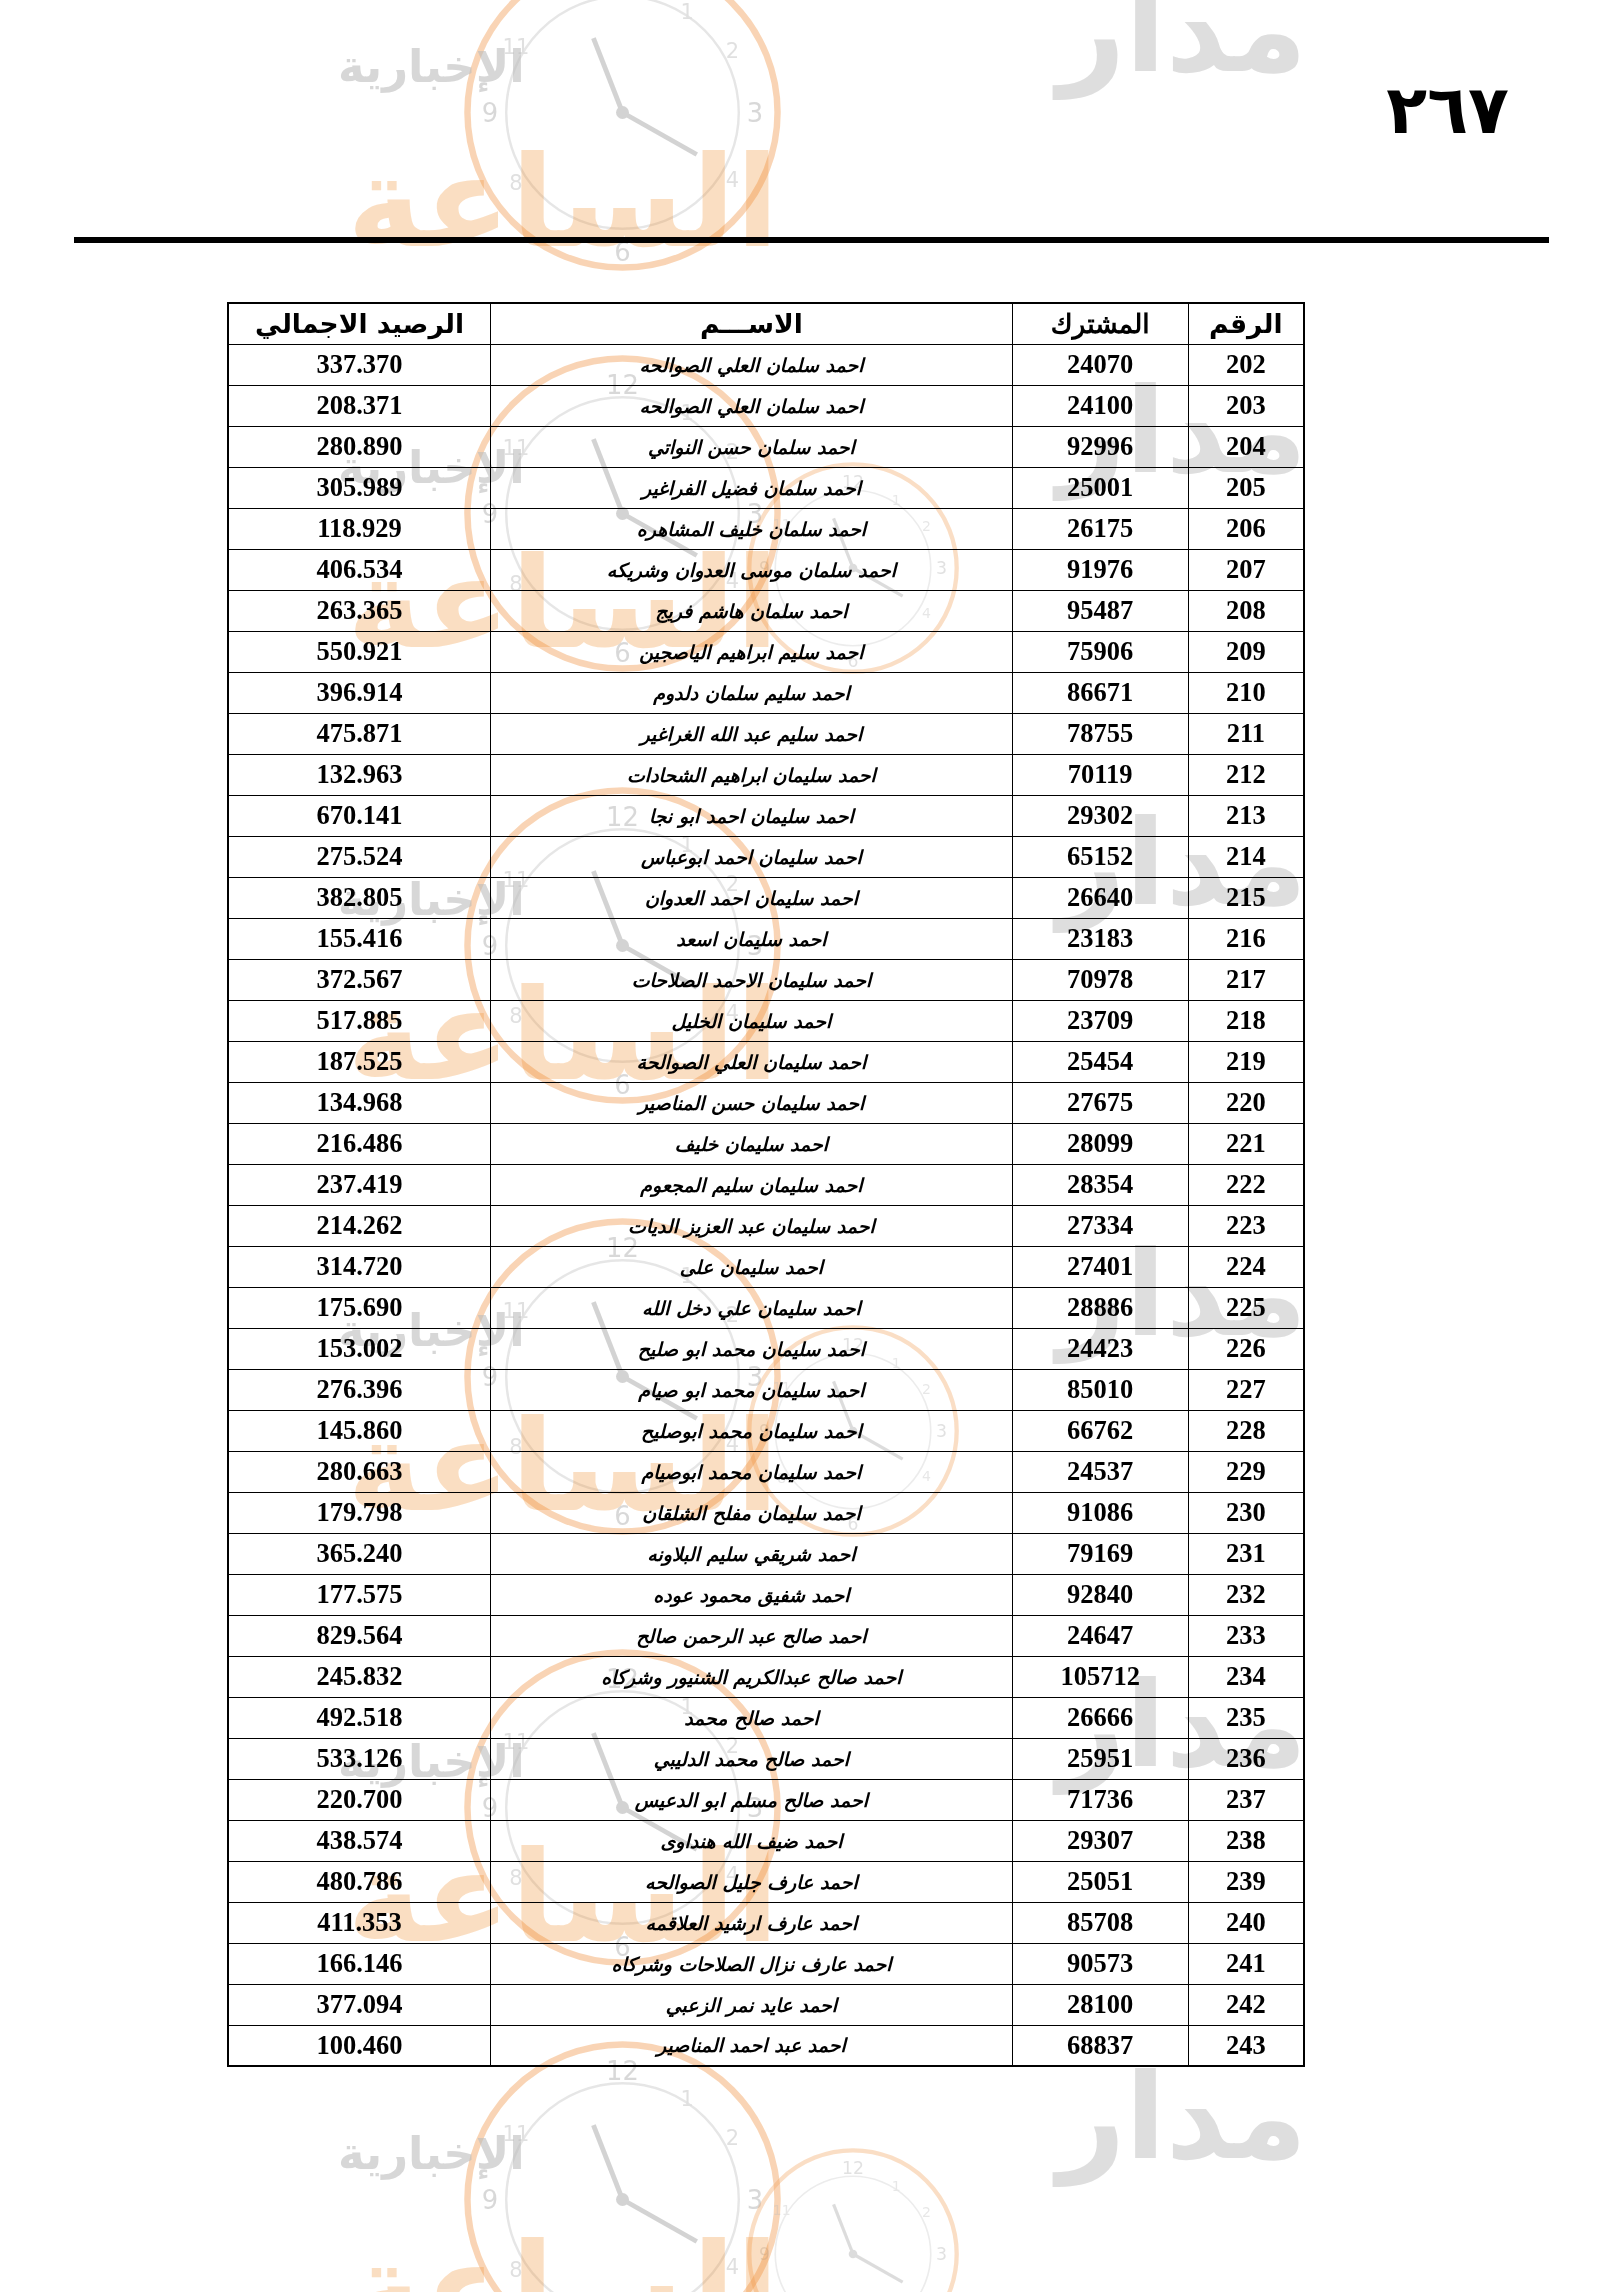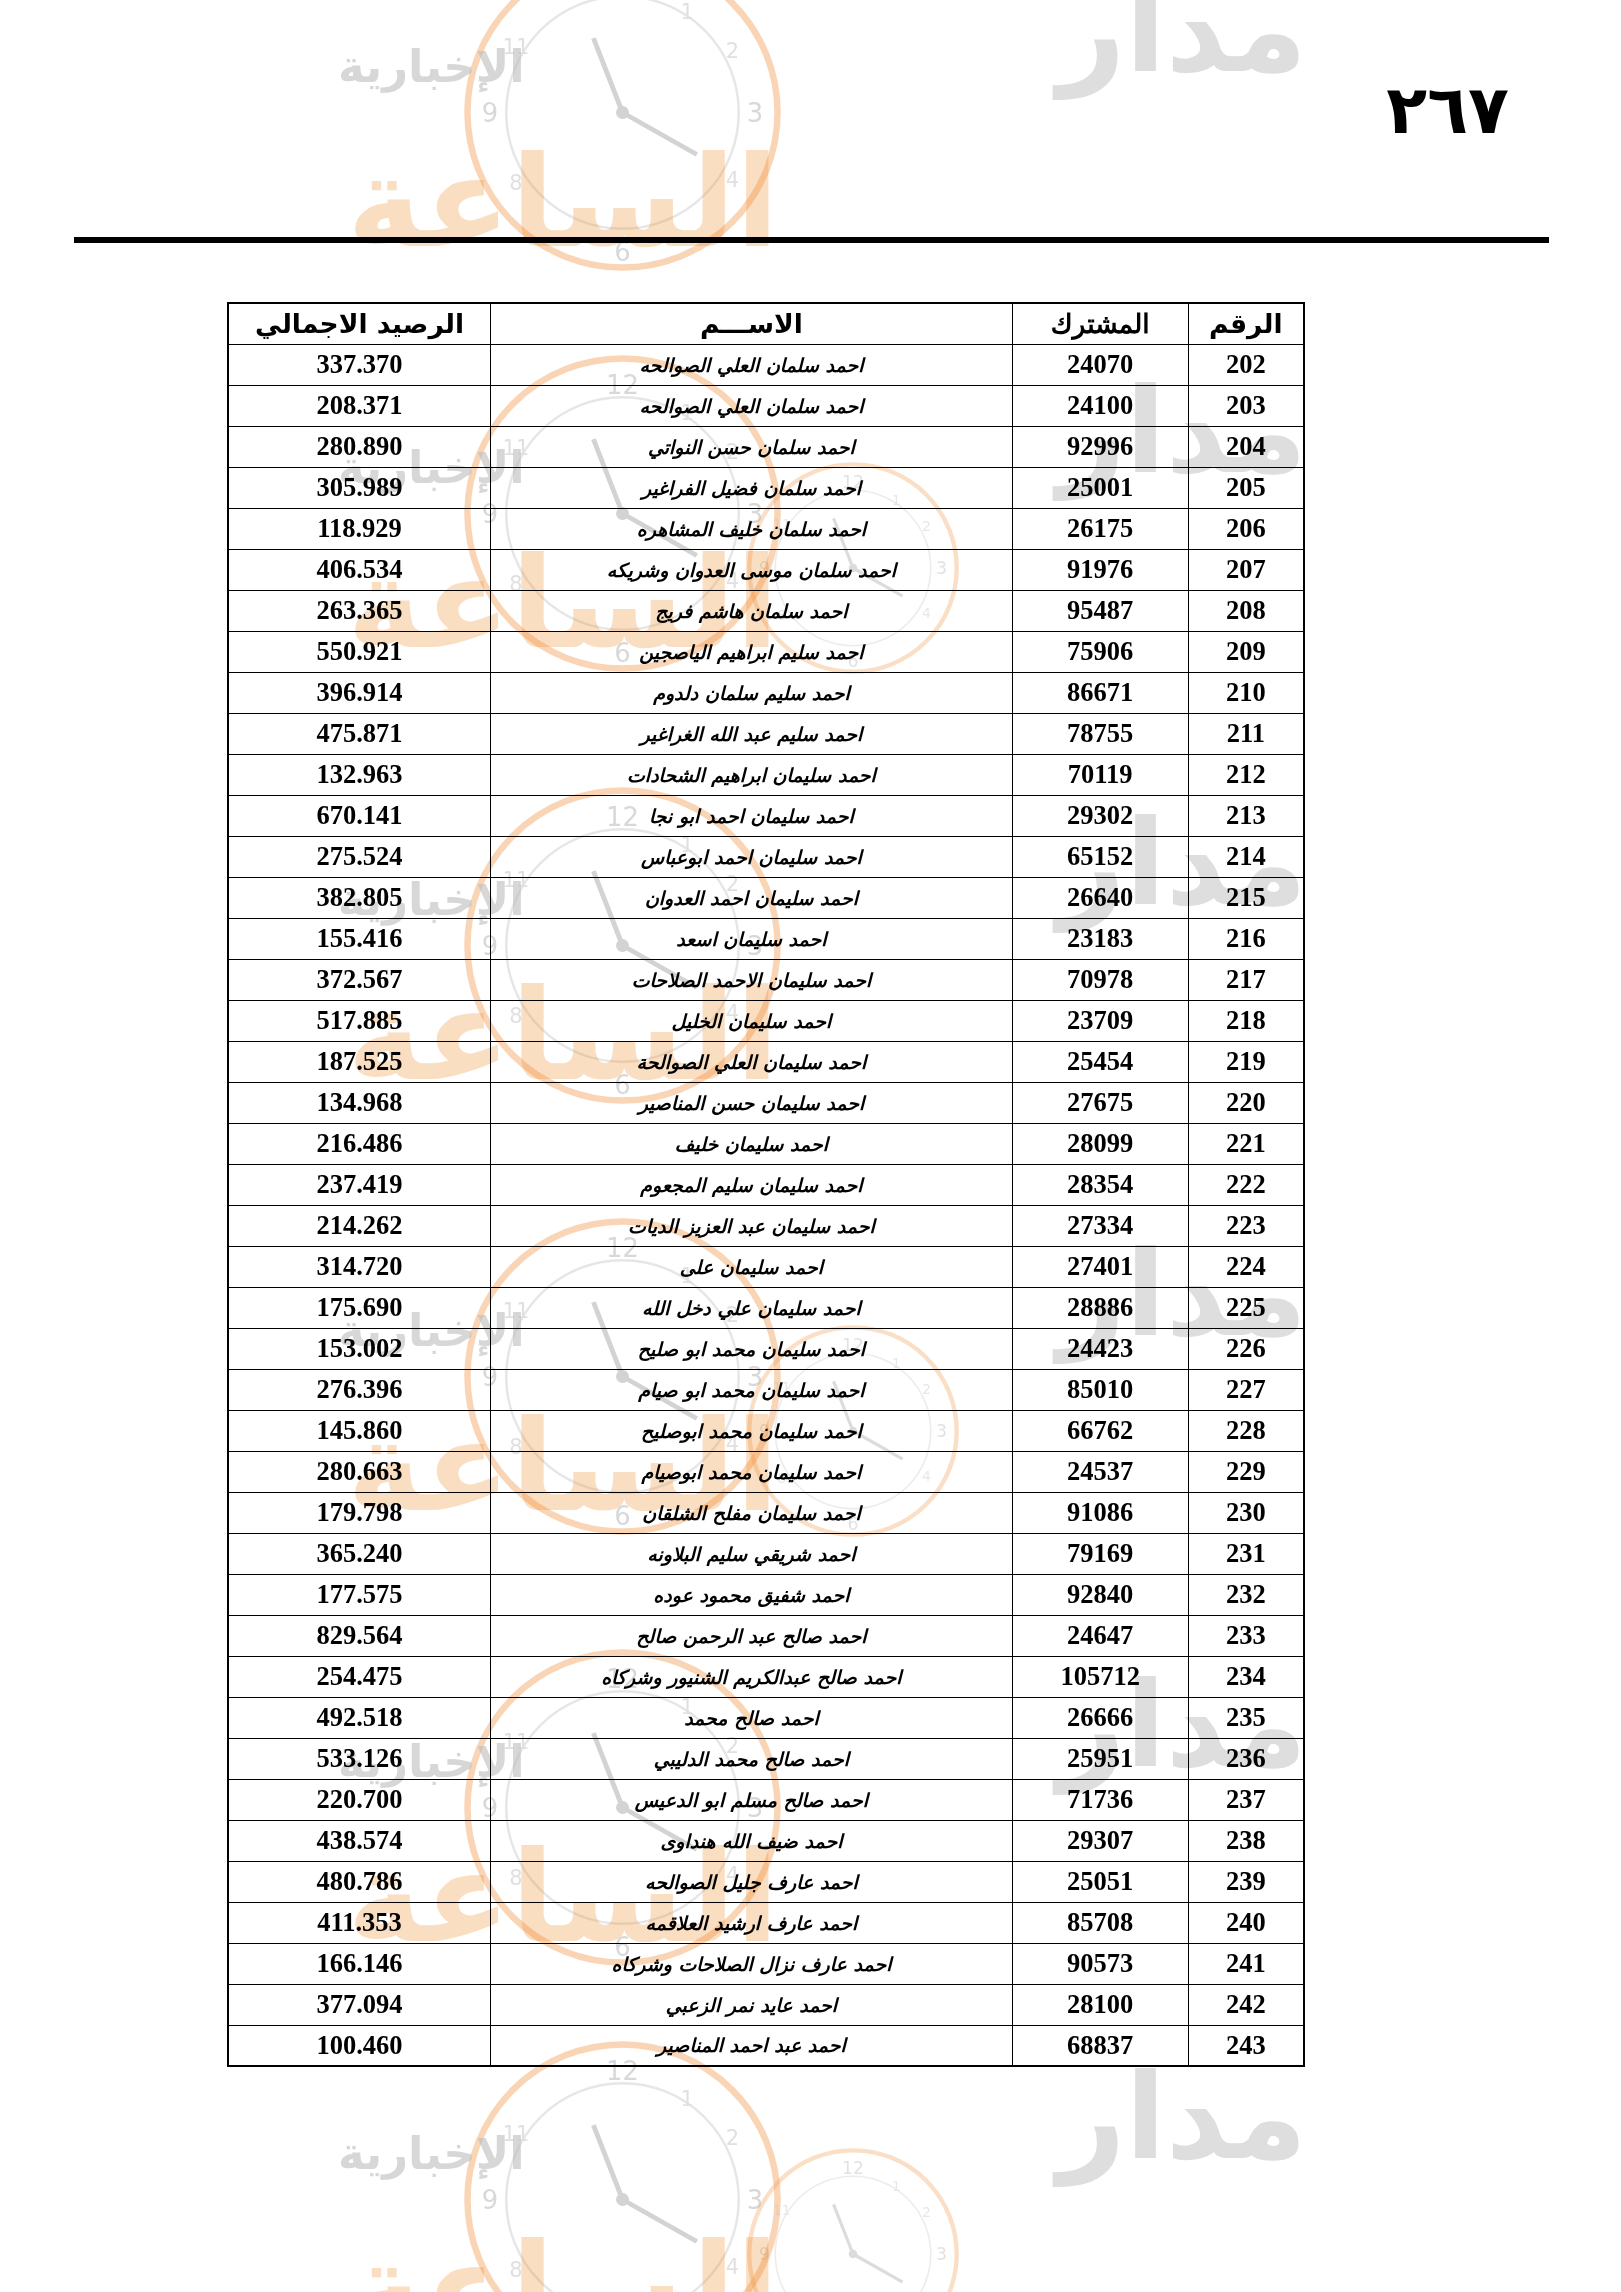--- a/index.html
+++ b/index.html
@@ -456,21 +456,21 @@
         <tr>
           <td class="col-num cell-digits">233</td>
           <td class="col-sub cell-digits">24647</td>
           <td class="col-name cell-name">احمد صالح عبد الرحمن صالح</td>
           <td class="col-bal cell-digits">829.564</td>
         </tr>
         <tr>
           <td class="col-num cell-digits">234</td>
           <td class="col-sub cell-digits">105712</td>
           <td class="col-name cell-name">احمد صالح عبدالكريم الشنيور وشركاه</td>
-          <td class="col-bal cell-digits">254.475</td>
+          <td class="col-bal cell-digits">245.832</td>
         </tr>
         <tr>
           <td class="col-num cell-digits">235</td>
           <td class="col-sub cell-digits">26666</td>
           <td class="col-name cell-name">احمد صالح محمد</td>
           <td class="col-bal cell-digits">492.518</td>
         </tr>
         <tr>
           <td class="col-num cell-digits">236</td>
           <td class="col-sub cell-digits">25951</td>

